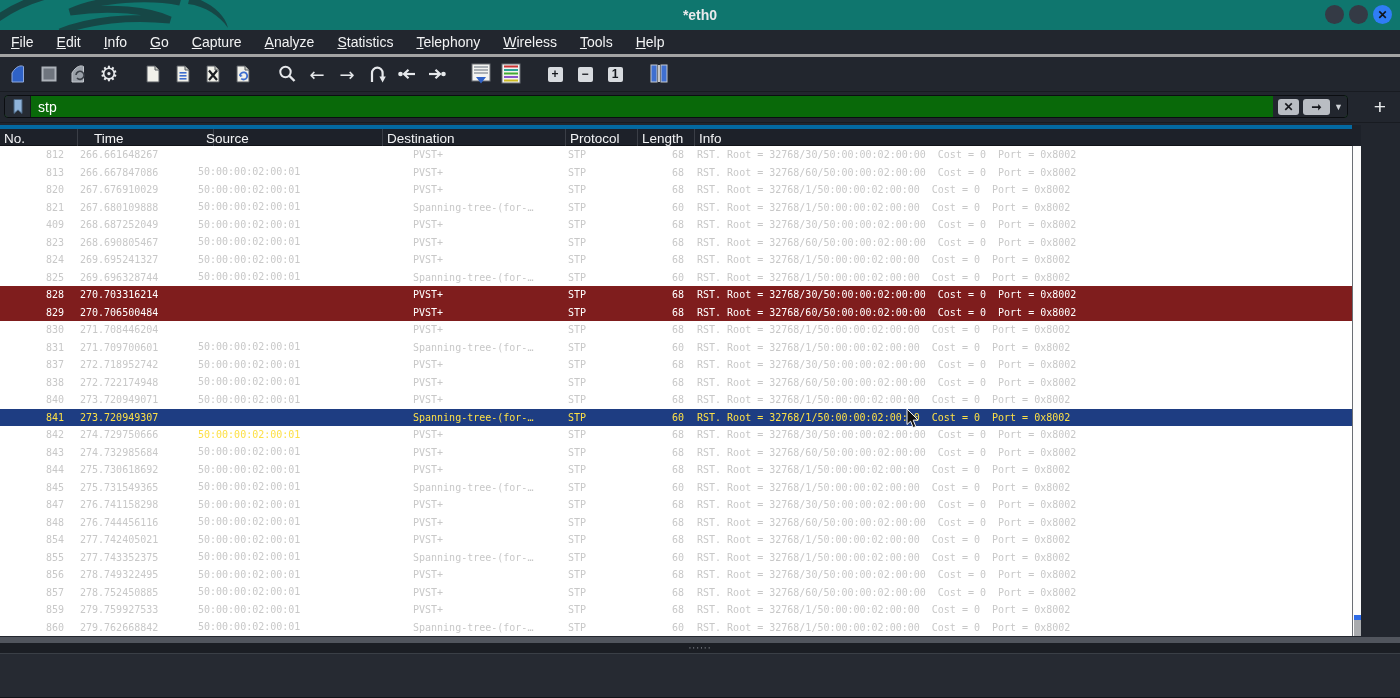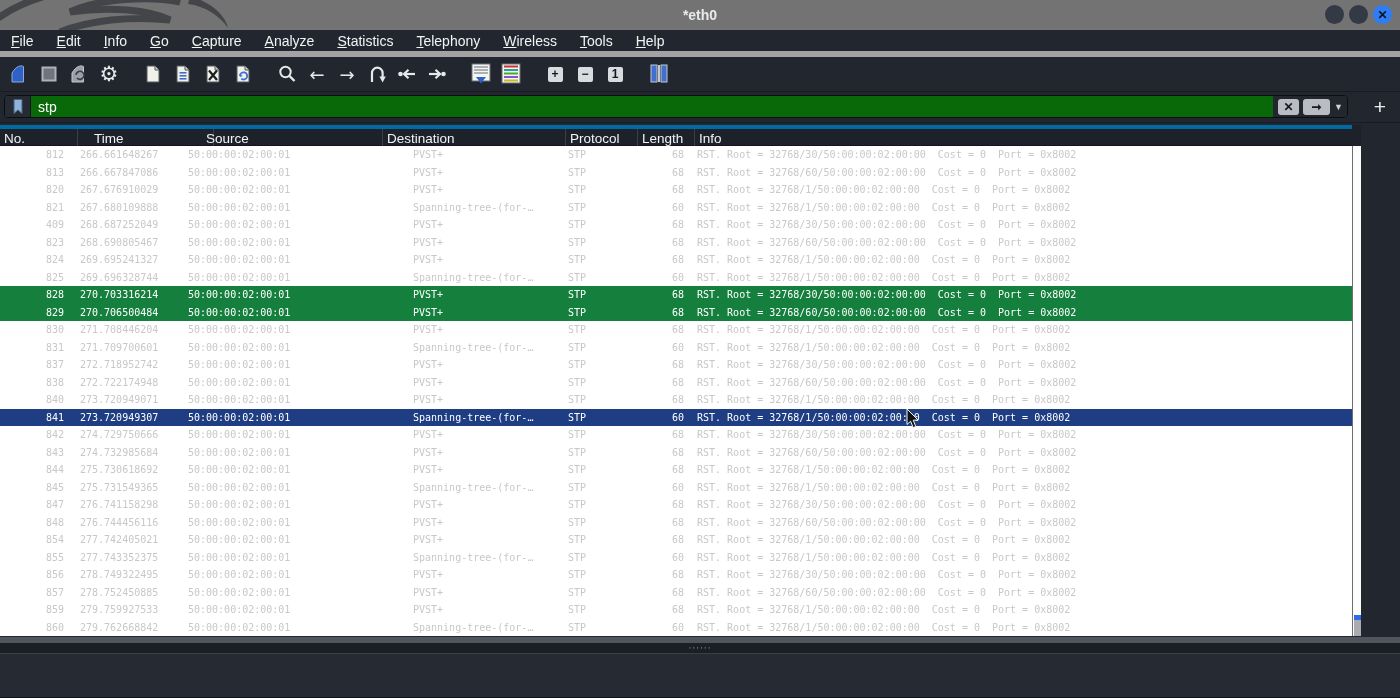--- a/index.html
+++ b/index.html
@@ -2,34 +2,34 @@
 <html><head>
 <meta charset="utf-8">
 <style>
   * { margin:0; padding:0; box-sizing:border-box; }
   html,body { width:1400px; height:698px; overflow:hidden; background:#22262e;
               font-family:"Liberation Sans", sans-serif; }
   #win { position:relative; width:1400px; height:698px; }
 
   
   .titlebar { position:absolute; left:0; top:0; width:1400px; height:30px;
-              background:#737373; overflow:hidden; }
+              background:#0f766e; overflow:hidden; }
   .titlebar .deco { position:absolute; left:0; top:-6px; opacity:.55; }
   .title { position:absolute; left:0; right:0; top:0; height:30px; line-height:30px;
            text-align:center; color:#e9eaec; font-size:14px; font-weight:bold; }
   .wbtns { position:absolute; right:8px; top:5px; display:flex; gap:5px; }
   .wbtn { width:19px; height:19px; border-radius:50%; background:#343a45;
           display:flex; align-items:center; justify-content:center;
           font-size:12px; font-weight:bold; color:#10131a; }
   .wbtn.close { background:#2f7df6; }
 
   
   .menubar { position:absolute; left:0; top:30px; width:1400px; height:27px;
              background:#22262e; display:flex; align-items:center; gap:23px;
-             padding-left:11px; border-bottom:6px solid #a3a3a3; }
+             padding-left:11px; border-bottom:3px solid #a3a3a3; }
   .menuitem { color:#f2f3f4; font-size:14px; display:inline-block; }
   .menuitem::first-letter { text-decoration:underline; }
 
   
   .toolbar { position:absolute; left:0; top:57px; width:1400px; height:35px;
              background:#22262e; display:flex; align-items:center; gap:4px;
              padding-left:6px; border-bottom:1px solid #181b21; }
   .tbtn { width:26px; height:26px; display:flex; align-items:center; justify-content:center;
           color:#e6e8eb; font-size:18px; }
   .tbtn.gap { margin-right:14px; }
@@ -59,26 +59,26 @@
 
   
   .phead { position:absolute; left:0; top:125px; width:1352px; height:21px;
            background:#1d2129; border-top:4px solid #0369a1; border-bottom:1px solid #111318; }
   .hcell { position:absolute; top:0; height:20px; line-height:20px; color:#f2f3f5;
            font-size:13.5px; padding-left:4px; border-right:1px solid #3a3e46; overflow:hidden; }
   .plist { position:absolute; left:0; top:146px; width:1352px; height:490px;
            background:#ffffff; overflow:hidden; }
   .prow { position:relative; height:17.5px; font-family:"DejaVu Sans Mono", monospace;
           font-size:10px; line-height:17.5px; color:#c8c8c8; white-space:pre; }
-  .prow.selected { background:#15803d; color:#ffffff;padding-left:13px; }
-  .prow.current  { background:#1e3d82; color:#ffffff; }
+  .prow.selected { background:#7f1d1d; color:#ffffff;padding-left:13px; }
+  .prow.current  { background:#1e3d82; color:#fde047; }
   .c { position:absolute; top:0; overflow:hidden; }
   .c.no     { left:0;   width:64px;  text-align:right; }
   .c.time   { left:80px;  width:122px; }
-  .c.source { left:188px; width:178px; }
+  .c.source { left:198px; width:178px;margin-top:17px; }
   .c.dest   { left:385px; width:180px;margin-left:28px; }
   .c.proto  { left:568px; width:58px; }
   .c.len    { left:628px; width:56px; text-align:right; }
   .c.info   { left:697px; width:652px; }
 
   
   .vscroll { position:absolute; left:1352px; top:146px; width:9px; height:490px;
              background:#fcfcfc; border-left:1px solid #6a6e74; }
   .vhandle { position:absolute; left:1px; bottom:0; width:7px; height:16px; background:#a9abae; }
   .vmark   { position:absolute; left:1px; bottom:16px; width:7px; height:5px; background:#2e6be6; }

